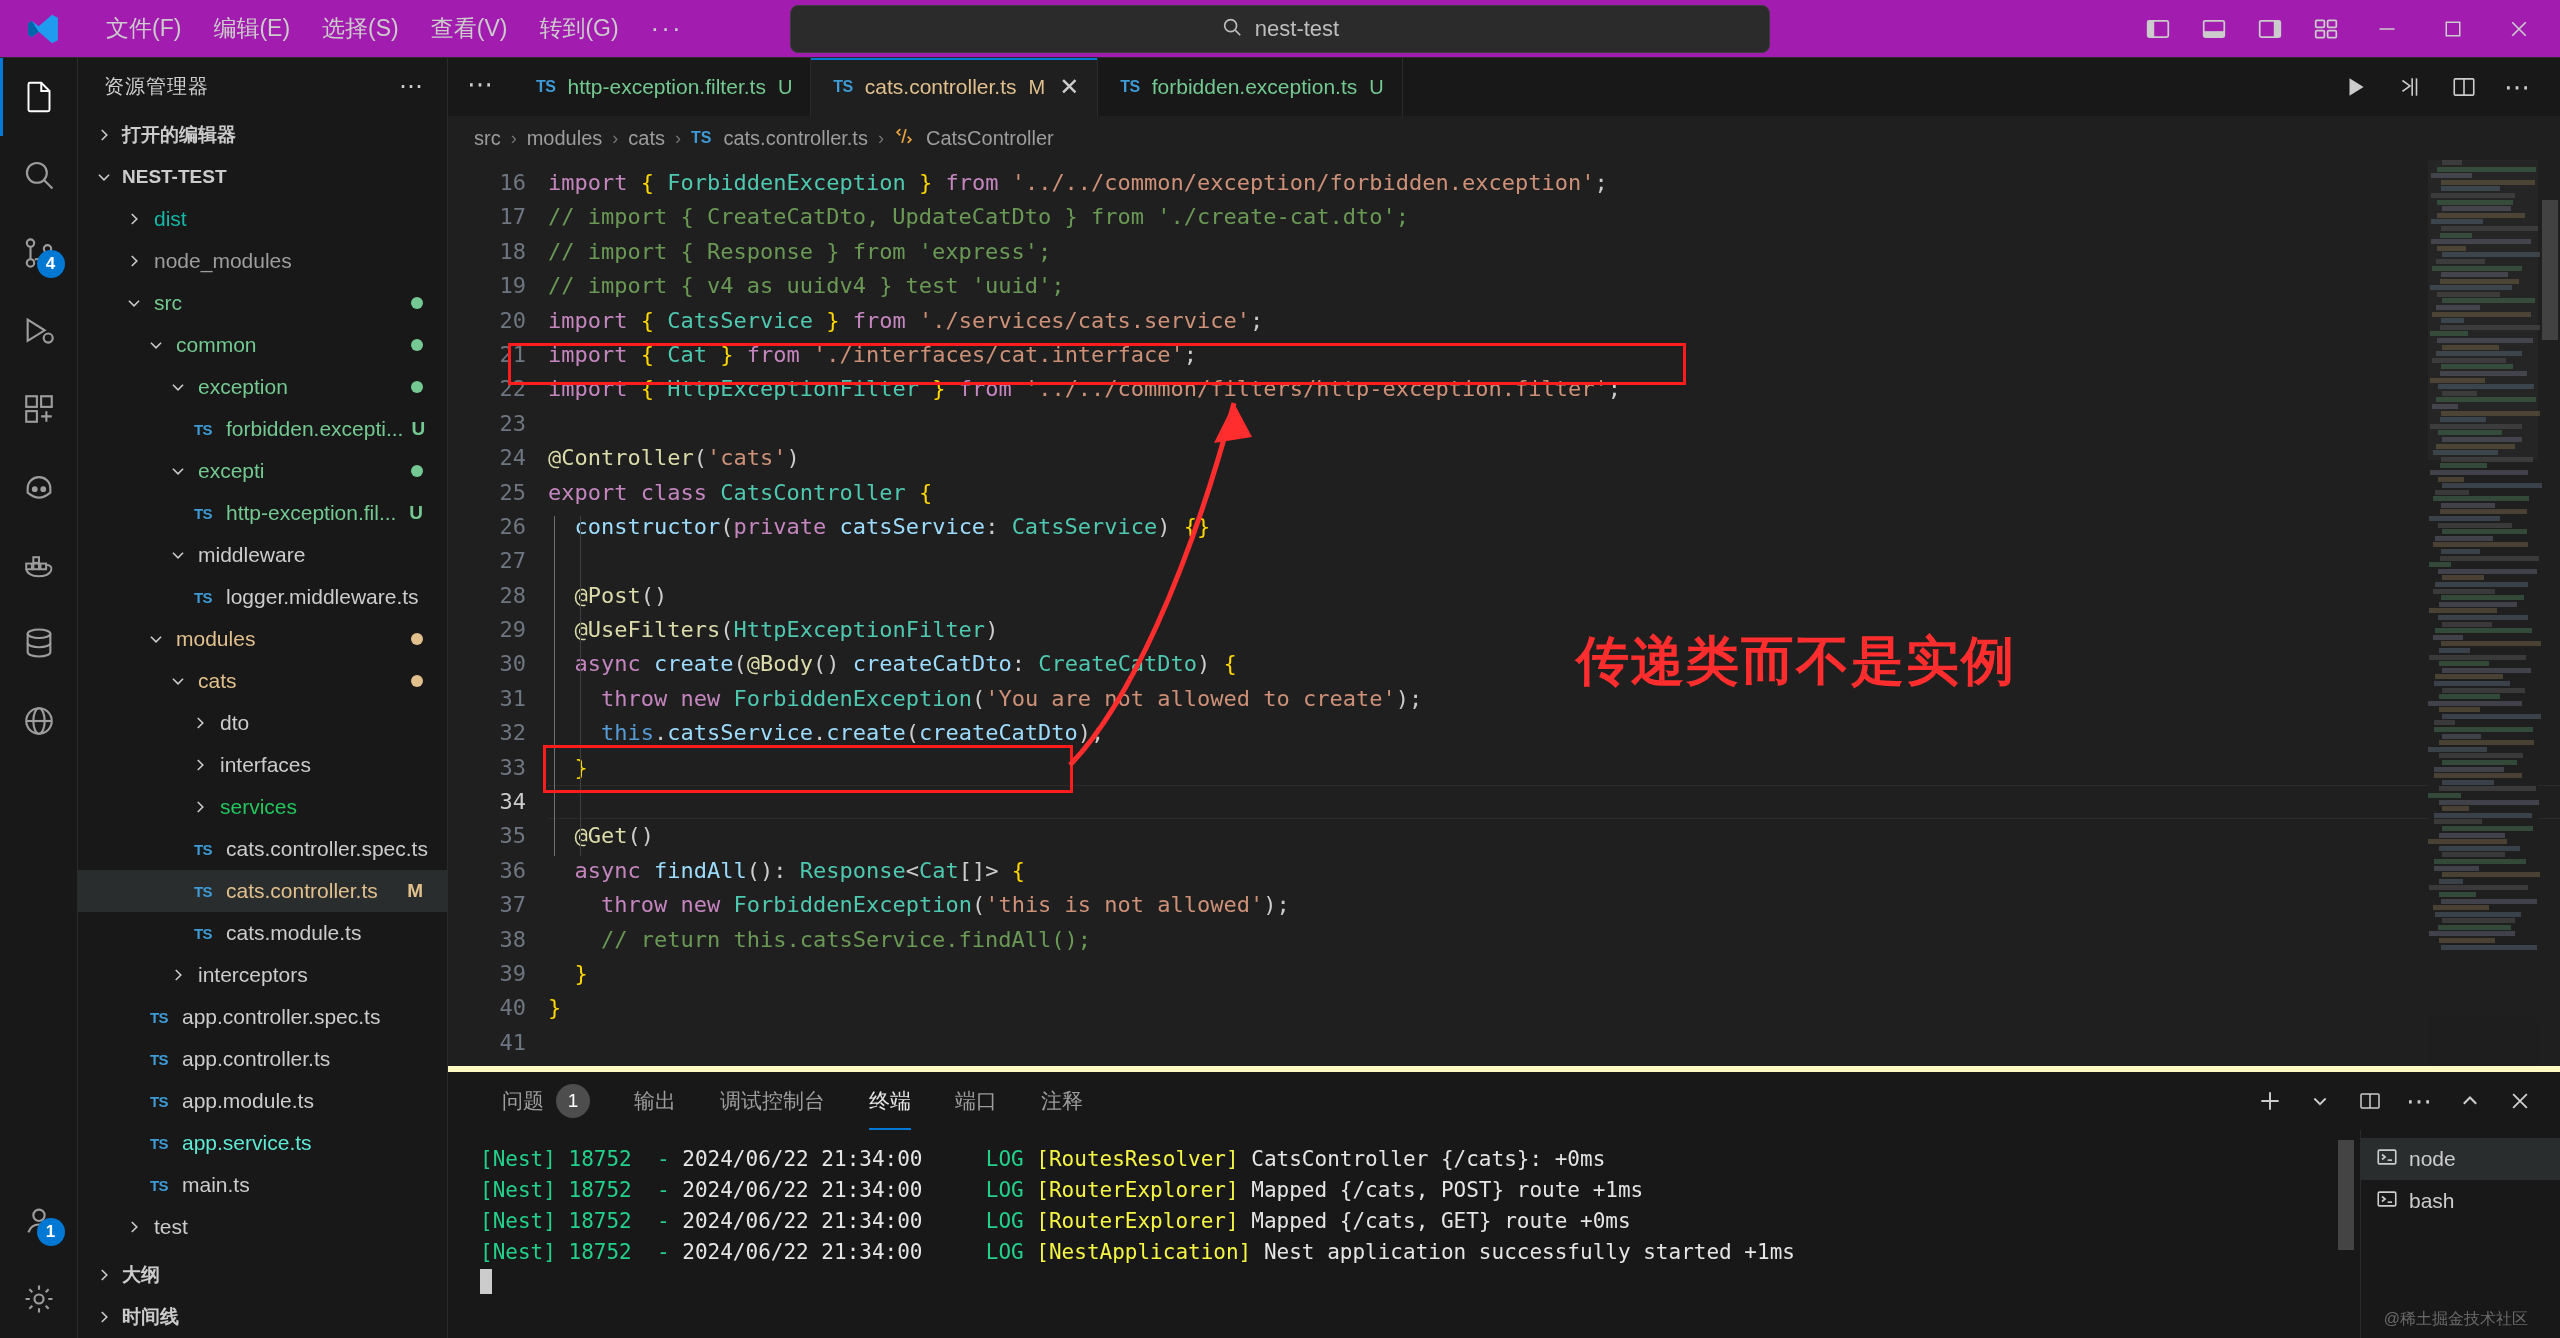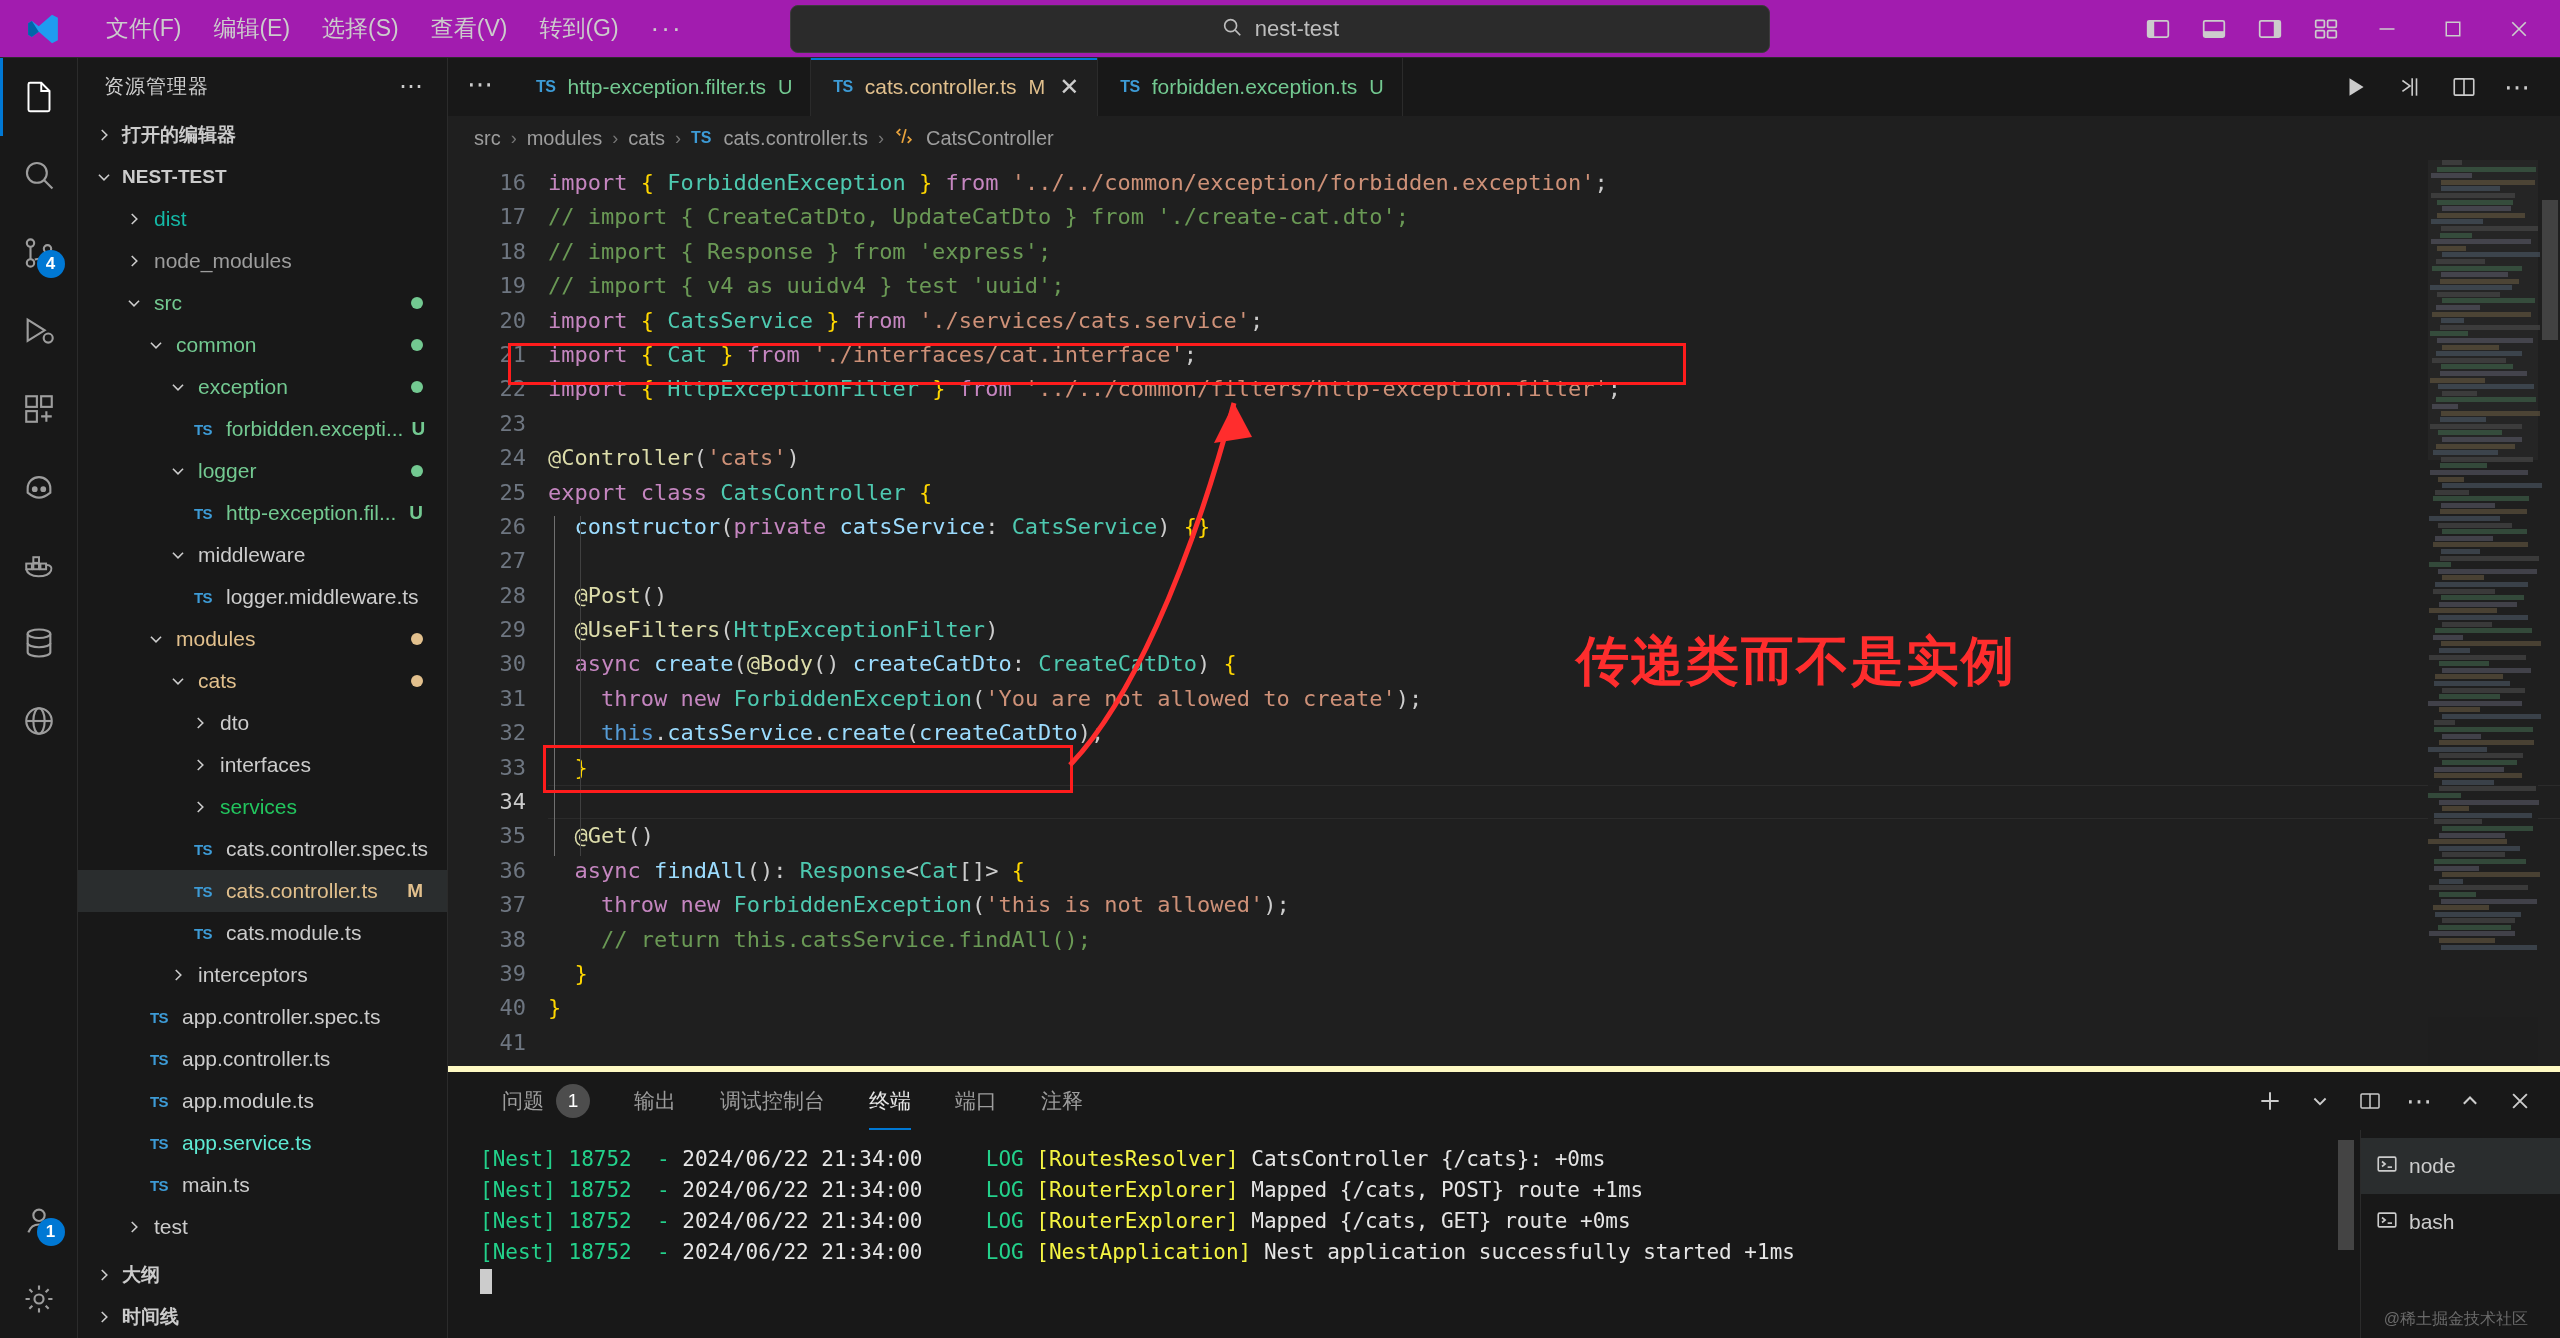--- a/index.html
+++ b/index.html
@@ -133,21 +133,21 @@
   .term { flex:1; padding:14px 0 0 32px; font-family:"DejaVu Sans Mono", monospace; font-size:21px;
      line-height:31px; white-space:pre; overflow:hidden; position:relative;}
   .t-nest { color:#23d18b; }
   .t-white { color:#e5e5e5; }
   .t-log { color:#23d18b; }
   .t-yellow { color:#f5f543; }
   .cursor-block { display:inline-block; width:12px; height:25px; background:#cccccc; vertical-align:-4px;}
   .termscroll { position:absolute; right:6px; top:10px; width:16px; height:110px; background:rgba(121,121,121,0.45); }
 
   .termlist { width:200px; flex:none; border-left:1px solid #2b2b2b; padding-top:8px; }
-  .tl-item { height:56px; display:flex; align-items:center; gap:12px; padding-left:16px;
+  .tl-item { height:42px; display:flex; align-items:center; gap:12px; padding-left:16px;
      font-size:21px; color:#cccccc; cursor:default; }
   .tl-item.active { background:#2a2d2e; }
   .watermark { position:absolute; right:32px; bottom:8px; font-size:16px; color:#6a6a6a; }
 </style>
 </head>
 <body>
 
 <div class="titlebar">
   <div class="vscode-logo">
     <svg width="34" height="34" viewBox="0 0 32 32">
@@ -393,21 +393,21 @@
           <span style="color:#73c991">forbidden.excepti...</span>
           <span class="badgeM" style="color:#73c991;margin-right:14px">U</span>
         </div>
         <div class="trow">
           <span style="display:inline-block;width:80px;flex:none"></span>
           <span class="chev">
             <svg width="18" height="18" viewBox="0 0 16 16" fill="none" stroke="#cccccc" stroke-width="1.4">
               <path d="M3.5 6 L8 10.5 L12.5 6"></path>
             </svg>
           </span>
-          <span style="color:#73c991">logger</span>
+          <span style="color:#73c991">excepti</span>
           <span class="dot" style="background:#73c991"></span>
         </div>
         <div class="trow">
           <span style="display:inline-block;width:102px;flex:none"></span>
           <span class="tsico">TS</span>
           <span style="color:#73c991">http-exception.fil...</span>
           <span class="badgeM" style="color:#73c991;margin-right:14px">U</span>
         </div>
         <div class="trow">
           <span style="display:inline-block;width:80px;flex:none"></span>

